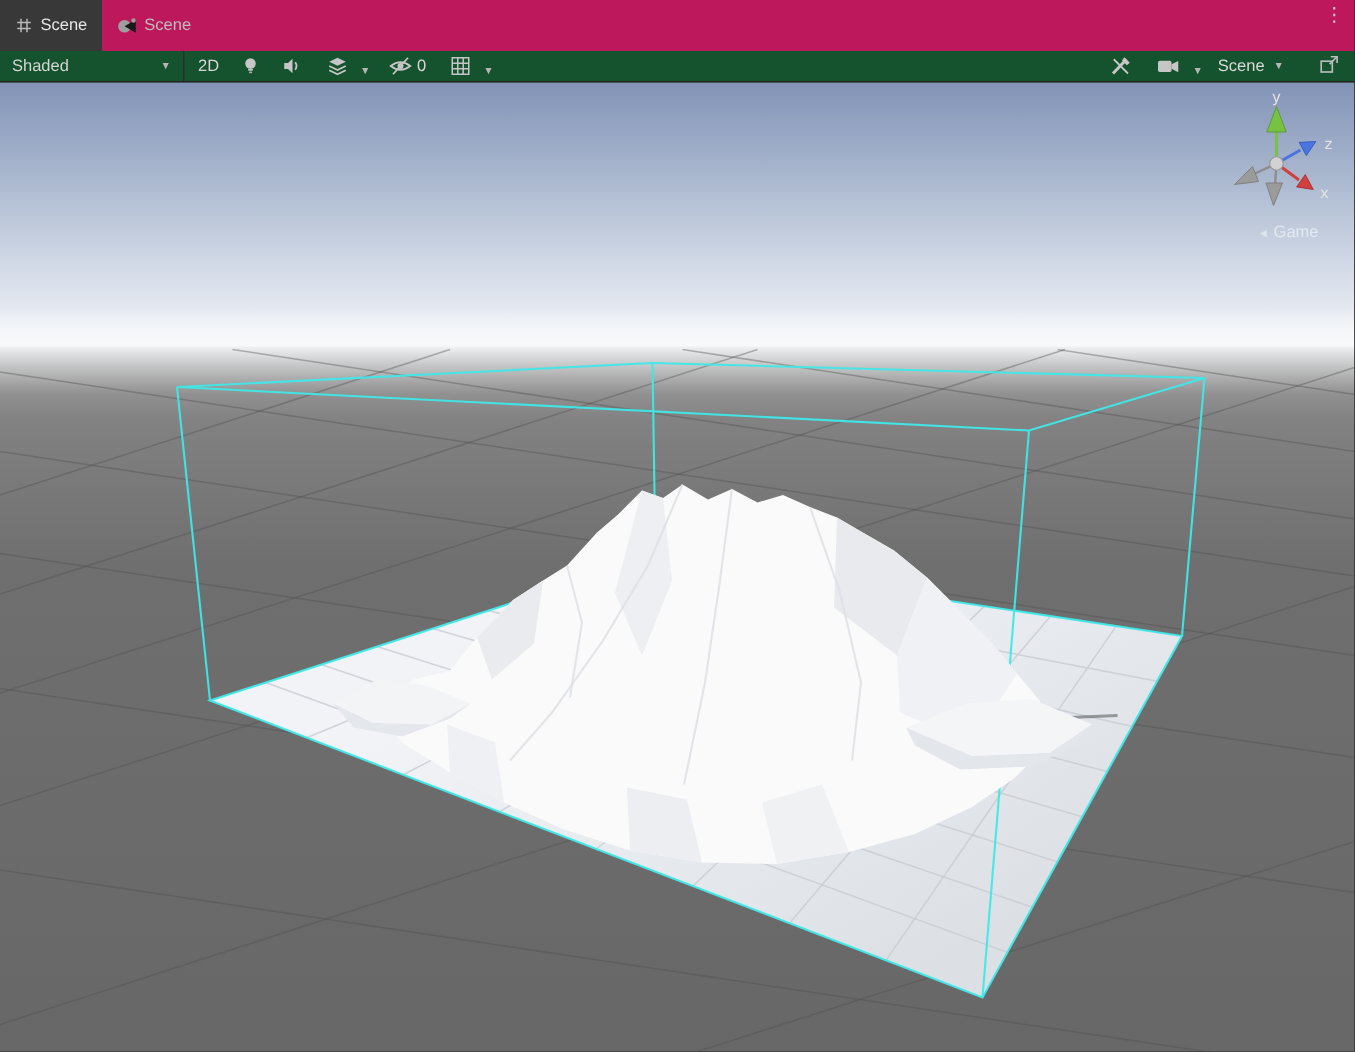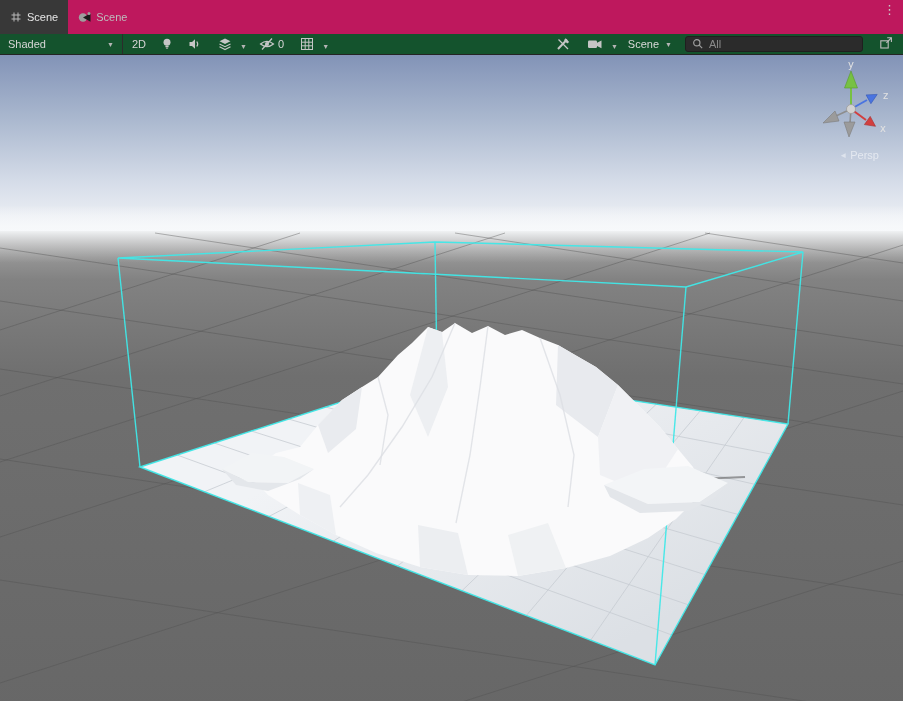--- a/index.html
+++ b/index.html
@@ -148,27 +148,20 @@
       <button class="caret-btn">
         <span class="caret">▼</span>
       </button>
     </div>
 
     <div class="dd dd-gizmos">
       <span>Scene</span>
       <span class="caret">▼</span>
     </div>
 
-    <div class="search">
-      <svg width="12" height="12" viewBox="0 0 13 13">
-        <circle cx="5.2" cy="5.2" r="3.4" stroke="#9e9e9e" stroke-width="1.3" fill="none"></circle>
-        <path d="M7.8 7.8 L11 11" stroke="#9e9e9e" stroke-width="1.3"></path>
-      </svg>
-      <span class="qtext">All</span>
-    </div>
 
     <button class="winbtn">
       <svg width="14" height="14" viewBox="0 0 14 14">
         <rect x="1.8" y="4.8" width="7.4" height="7.2" stroke="#bdbdbd" stroke-width="1.1" fill="none"></rect>
         <path d="M8.2 1.8 H12.4 V6" stroke="#bdbdbd" stroke-width="1.1" fill="none"></path>
         <path d="M12.2 2 L7.4 6.8" stroke="#bdbdbd" stroke-width="1.1"></path>
       </svg>
     </button>
   </div>
 
@@ -305,17 +298,17 @@
       <g>
         <path d="M50 50 L65 61" stroke="#D23F3F" stroke-width="2"></path>
         <polygon points="74.5,67.3 63.4,65.6 69.2,57.4" fill="#D23F3F" stroke="#a52e2e" stroke-width="0.6"></polygon>
         <text x="79" y="73">x</text>
       </g>
       <circle cx="50" cy="50" r="4.5" fill="#d2d2d2" stroke="#9a9a9a" stroke-width="0.8"></circle>
     </svg>
 
     <div class="persp">
       <span class="arrow">◄</span>
-      <span>Persp</span>
+      <span>Game</span>
     </div>
 
   </div>
 </div>
 
 </body></html>

